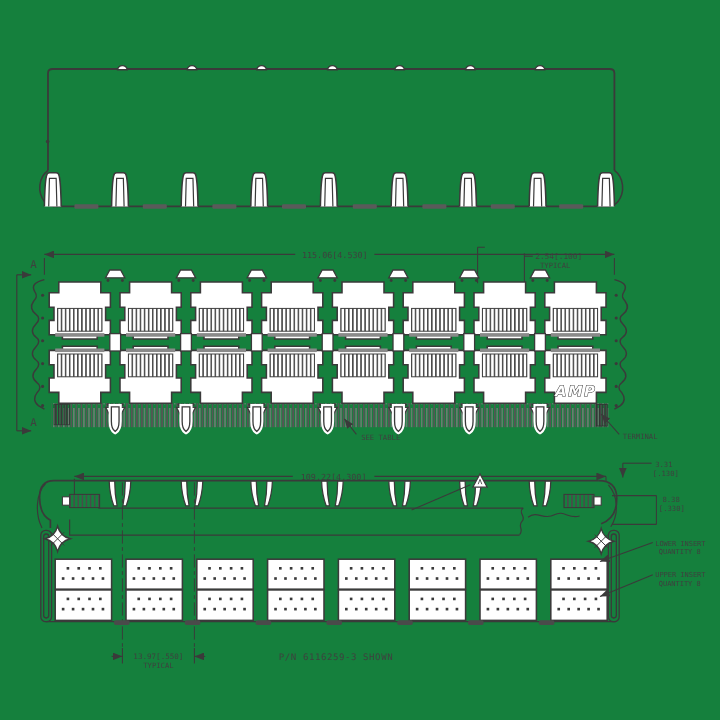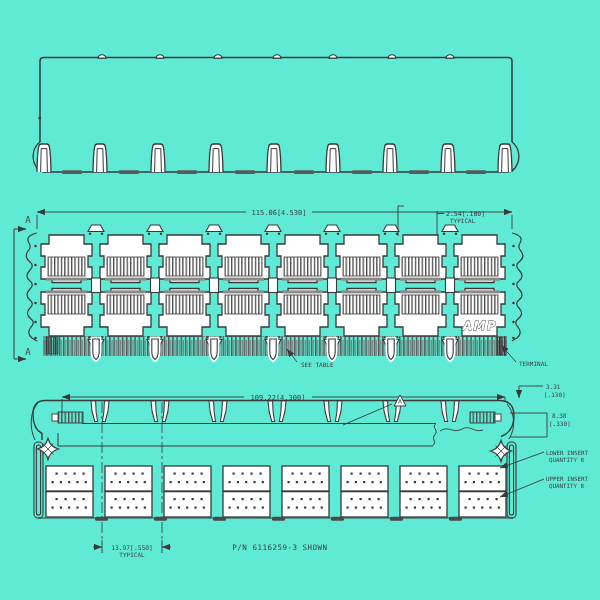--- a/index.html
+++ b/index.html
@@ -1,16 +1,16 @@
 <!DOCTYPE html>
 <html><head>
 <meta charset="utf-8">
 <style>
   html,body{margin:0;padding:0;background:#ffffff;}
-  .canvas{position:relative;width:600px;height:600px;background:#5eead4;overflow:hidden;}
+  .canvas{position:relative;width:600px;height:600px;background:#15803d;overflow:hidden;}
   svg{display:block;}
   text{font-family:"DejaVu Sans Mono","Liberation Mono",monospace;fill:#3f3f3f;}
   .brandtxt{font-family:"DejaVu Sans","Liberation Sans",sans-serif;font-weight:bold;font-style:italic;
             fill:#ffffff;stroke:#3a3a3a;stroke-width:0.85;paint-order:stroke;letter-spacing:1.5px;}
 </style>
 </head>
 <body>
 
 <div class="canvas">
 <svg width="600" height="600" viewBox="0 0 600 600">

